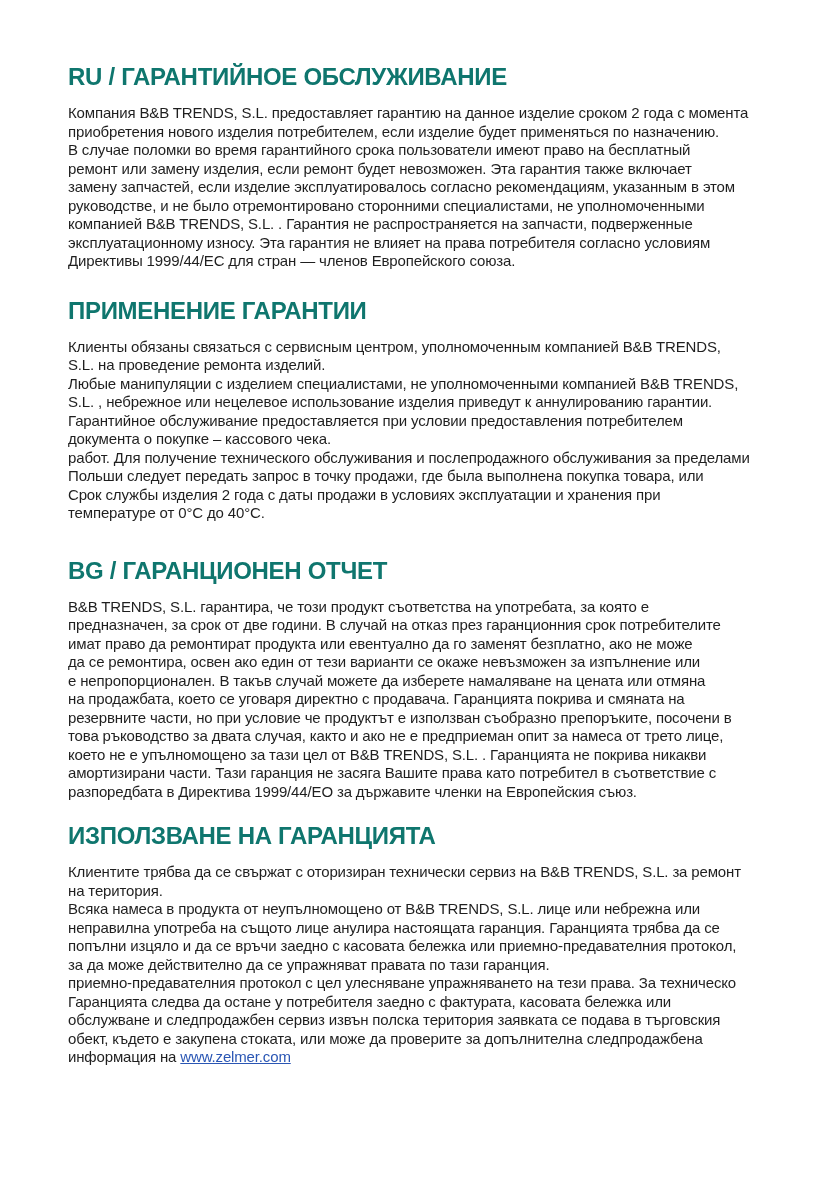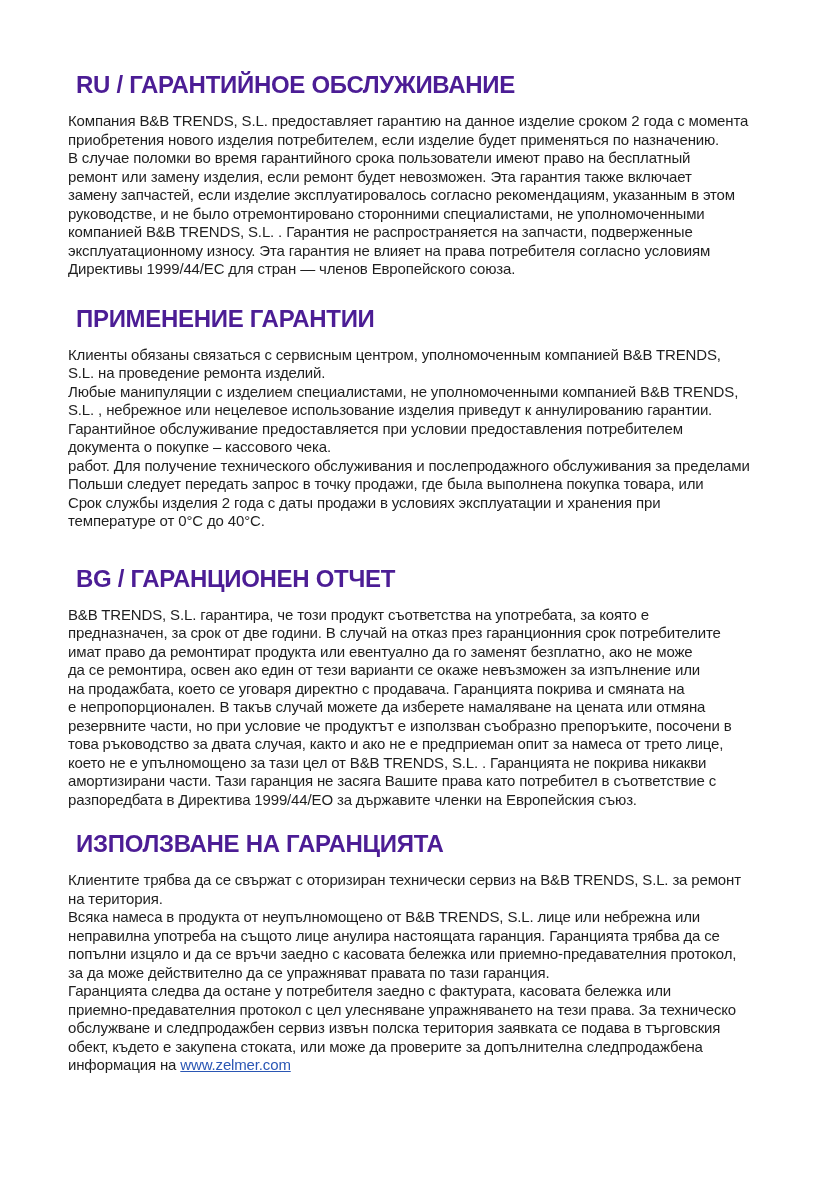--- a/index.html
+++ b/index.html
@@ -20,26 +20,26 @@
     width: 839px;
     height: 1191px;
     padding: 62px 40px 0 68px;
     background: #ffffff;
   }
   .sec { margin: 0; }
   .sec-1 { margin-top: 25px; }
   .sec-2 { margin-top: 33px; }
   .sec-3 { margin-top: 20px; }
   .sec-heading {
-    margin: 8px;
+    margin: 0;
     font-size: 24px;
     line-height: 30px;
     font-weight: bold;
     letter-spacing: -0.3px;
-    color: #4c1d95;
+    color: #0f766e;
     white-space: nowrap;
   }
   .para {
     margin: 12px 0 0 0;
   }
   .ln {
     font-size: 15px;
     line-height: 18.5px;
     letter-spacing: -0.15px;
     white-space: nowrap;
@@ -87,40 +87,40 @@
     </div>
   </section>
 
   <section class="sec sec-2">
     <h1 class="sec-heading">BG / ГАРАНЦИОНЕН ОТЧЕТ</h1>
     <div class="para">
       <div class="ln">B&amp;B TRENDS, S.L. гарантира, че този продукт съответства на употребата, за която е</div>
       <div class="ln">предназначен, за срок от две години. В случай на отказ през гаранционния срок потребителите</div>
       <div class="ln">имат право да ремонтират продукта или евентуално да го заменят безплатно, ако не може</div>
       <div class="ln">да се ремонтира, освен ако един от тези варианти се окаже невъзможен за изпълнение или</div>
+      <div class="ln">е непропорционален. В такъв случай можете да изберете намаляване на цената или отмяна</div>
       <div class="ln">на продажбата, което се уговаря директно с продавача. Гаранцията покрива и смяната на</div>
-      <div class="ln">е непропорционален. В такъв случай можете да изберете намаляване на цената или отмяна</div>
       <div class="ln">резервните части, но при условие че продуктът е използван съобразно препоръките, посочени в</div>
       <div class="ln">това ръководство за двата случая, както и ако не е предприеман опит за намеса от трето лице,</div>
       <div class="ln">което не е упълномощено за тази цел от B&amp;B TRENDS, S.L. . Гаранцията не покрива никакви</div>
       <div class="ln">амортизирани части. Тази гаранция не засяга Вашите права като потребител в съответствие с</div>
       <div class="ln">разпоредбата в Директива 1999/44/ЕО за държавите членки на Европейския съюз.</div>
     </div>
   </section>
 
   <section class="sec sec-3">
     <h1 class="sec-heading">ИЗПОЛЗВАНЕ НА ГАРАНЦИЯТА</h1>
     <div class="para">
       <div class="ln">Клиентите трябва да се свържат с оторизиран технически сервиз на B&amp;B TRENDS, S.L. за ремонт</div>
       <div class="ln">на територия.</div>
       <div class="ln">Всяка намеса в продукта от неупълномощено от B&amp;B TRENDS, S.L. лице или небрежна или</div>
       <div class="ln">неправилна употреба на същото лице анулира настоящата гаранция. Гаранцията трябва да се</div>
       <div class="ln">попълни изцяло и да се връчи заедно с касовата бележка или приемно-предавателния протокол,</div>
       <div class="ln">за да може действително да се упражняват правата по тази гаранция.</div>
+      <div class="ln">приемно-предавателния протокол с цел улесняване упражняването на тези права. За техническо</div>
       <div class="ln">Гаранцията следва да остане у потребителя заедно с фактурата, касовата бележка или</div>
-      <div class="ln">приемно-предавателния протокол с цел улесняване упражняването на тези права. За техническо</div>
       <div class="ln">обслужване и следпродажбен сервиз извън полска територия заявката се подава в търговския</div>
       <div class="ln">обект, където е закупена стоката, или може да проверите за допълнителна следпродажбена</div>
       <div class="ln"><span>информация на </span><a class="link">www.zelmer.com</a></div>
     </div>
   </section>
 
 </div>
 
 </body></html>

